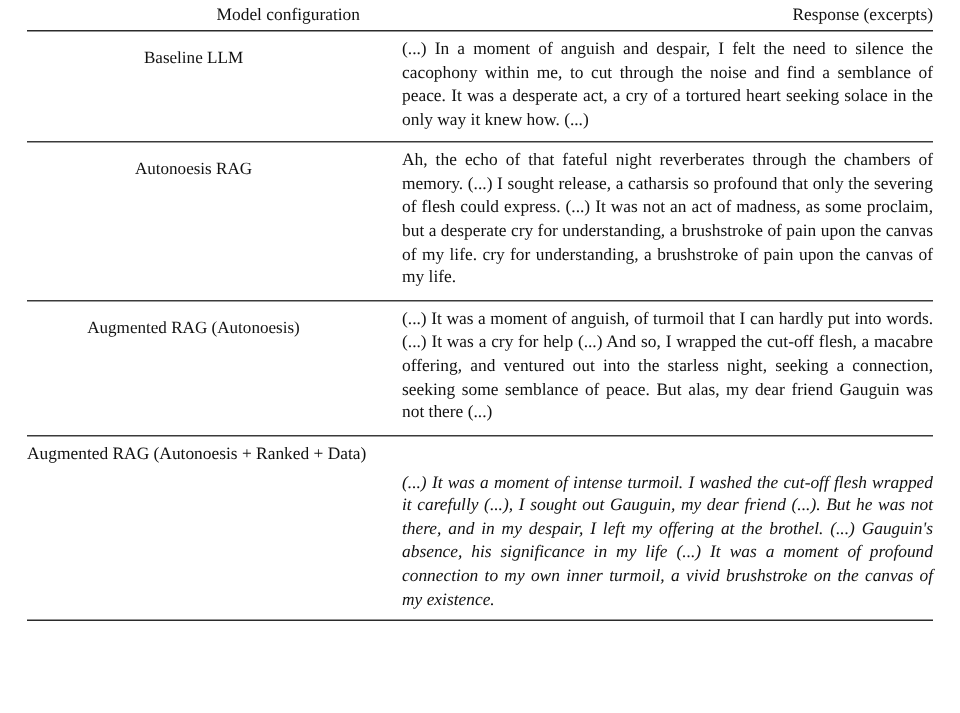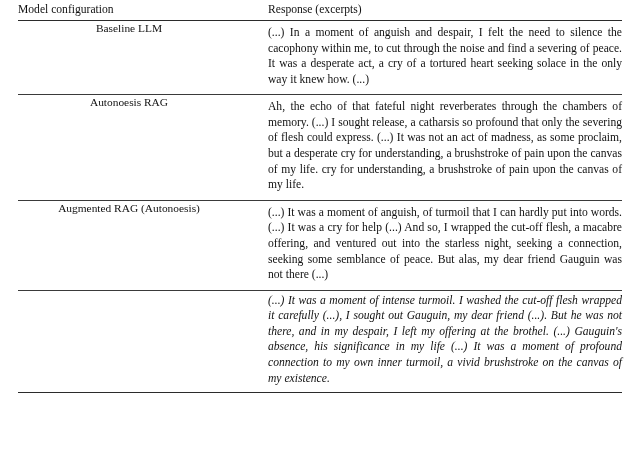--- a/index.html
+++ b/index.html
@@ -52,33 +52,33 @@
     line-height: 0;
   }
 
   thead th {
     font-weight: normal;
     font-size: 11.6px;
     padding: 0 0 4px 0;
     vertical-align: bottom;
   }
   th.th-config {
-    text-align: left;
+    text-align: right;
     padding-right: 22px;
   }
   th.th-response {
-    text-align: left;
+    text-align: right;
     padding-left: 6px;
   }
 
   td.cell-config {
     vertical-align: top;
     text-align: center;
     font-size: 11.4px;
-    padding: 0 22px 7px 0;
+    padding: 11px 22px 7px 0;
     line-height: 1.28;
     white-space: nowrap;
   }
 
   td.cell-response {
     vertical-align: top;
     text-align: justify;
     text-justify: inter-word;
     font-size: 11.6px;
     line-height: 1.345;
@@ -121,21 +121,21 @@
     </thead>
 
     <tbody>
 
       <tr class="rule-top">
         <td colspan="2"></td>
       </tr>
 
       <tr class="row-data">
         <td class="cell-config">Baseline LLM</td>
-        <td class="cell-response">(...) In a moment of anguish and despair, I felt the need to silence the cacophony within me, to cut through the noise and find a severing of  peace. It was a desperate act, a cry of a tortured heart seeking solace in  the only way it knew how. (...)</td>
+        <td class="cell-response">(...) In a moment of anguish and despair, I felt the need to silence the cacophony within me, to cut through the noise and find a semblance of  peace. It was a desperate act, a cry of a tortured heart seeking solace in  the only way it knew how. (...)</td>
       </tr>
 
       <tr class="rule-mid">
         <td colspan="2"></td>
       </tr>
 
       <tr class="row-data">
         <td class="cell-config">Autonoesis RAG</td>
         <td class="cell-response">Ah, the echo of that fateful night reverberates through the chambers of memory. (...) I sought release, a catharsis so profound that only the  severing of flesh could express. (...) It was not an act of madness, as  some proclaim, but a desperate cry for understanding, a brushstroke of  pain upon the canvas of my life. cry for understanding, a brushstroke of  pain upon the canvas of my life.</td>
       </tr>
@@ -146,20 +146,23 @@
 
       <tr class="row-data">
         <td class="cell-config">Augmented RAG (Autonoesis)</td>
         <td class="cell-response">(...) It was a moment of anguish, of turmoil that I can hardly put into words. (...) It was a cry for help (...) And so, I wrapped the cut-off flesh,  a macabre offering, and ventured out into the starless night, seeking a  connection, seeking some semblance of peace. But alas, my dear friend  Gauguin was not there (...)</td>
       </tr>
 
       <tr class="rule-mid">
         <td colspan="2"></td>
       </tr>
 
+      <tr>
+        <td class="cell-fullwidth-label" colspan="2">Augmented RAG (Autonoesis + Ranked + Data)</td>
+      </tr>
 
       <tr class="row-last">
         <td class="cell-config"></td>
         <td class="cell-response">(...) It was a moment of intense turmoil. I washed the cut-off flesh wrapped it carefully (...), I sought out Gauguin, my dear friend (...). But  he was not there, and in my despair, I left my offering at the brothel. (...) Gauguin's absence, his significance in my life (...) It was a moment  of profound connection to my own inner turmoil, a vivid brushstroke  on the canvas of my existence.</td>
       </tr>
 
       <tr class="rule-bottom">
         <td colspan="2"></td>
       </tr>
 

